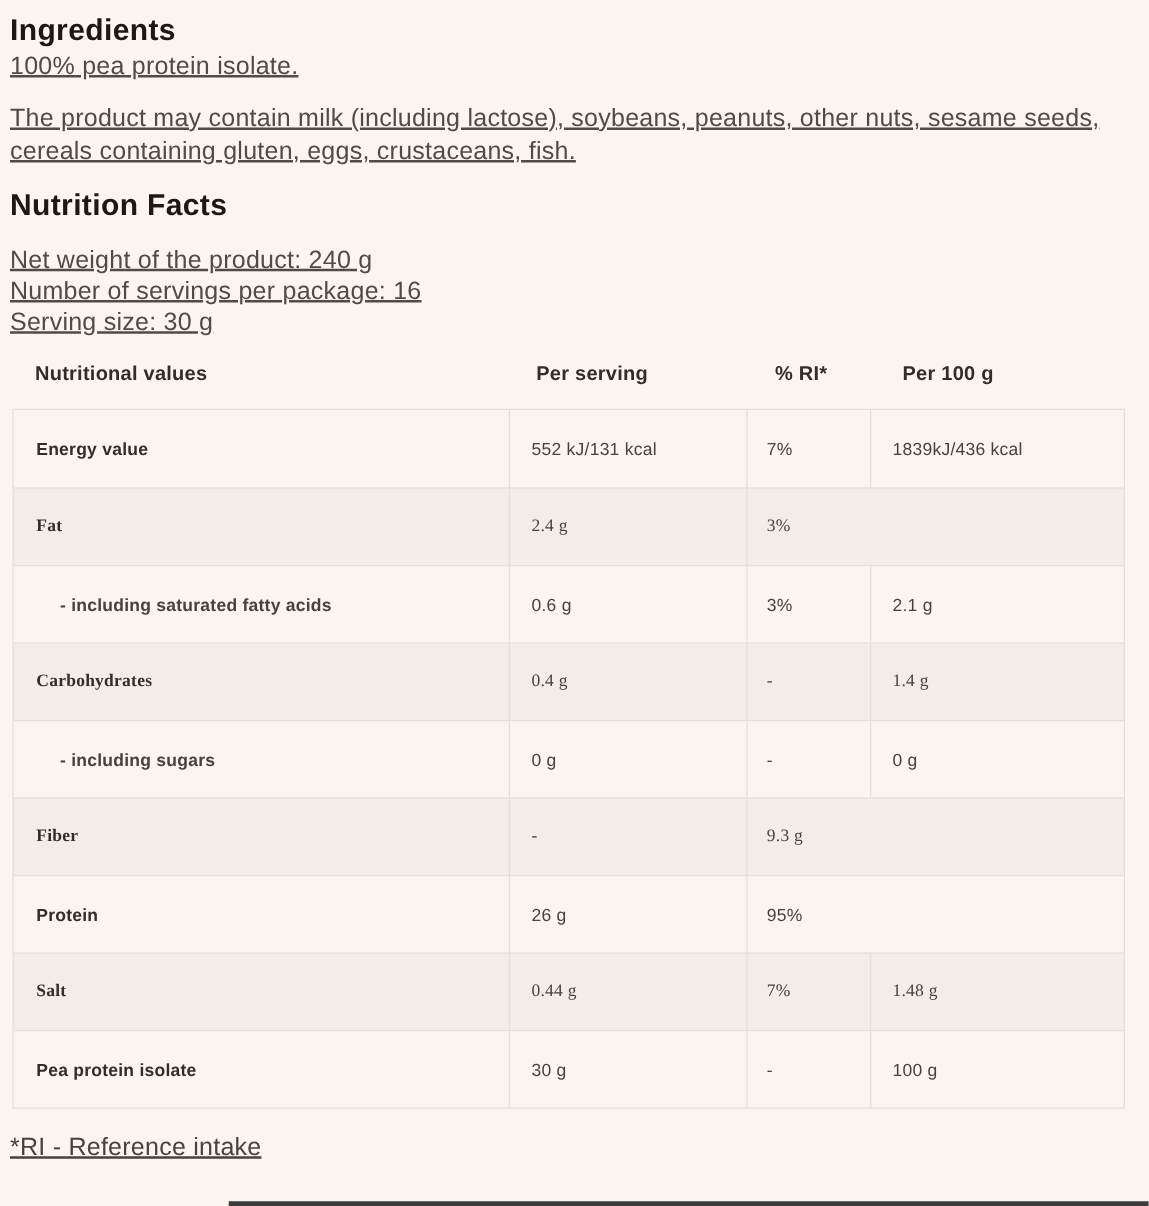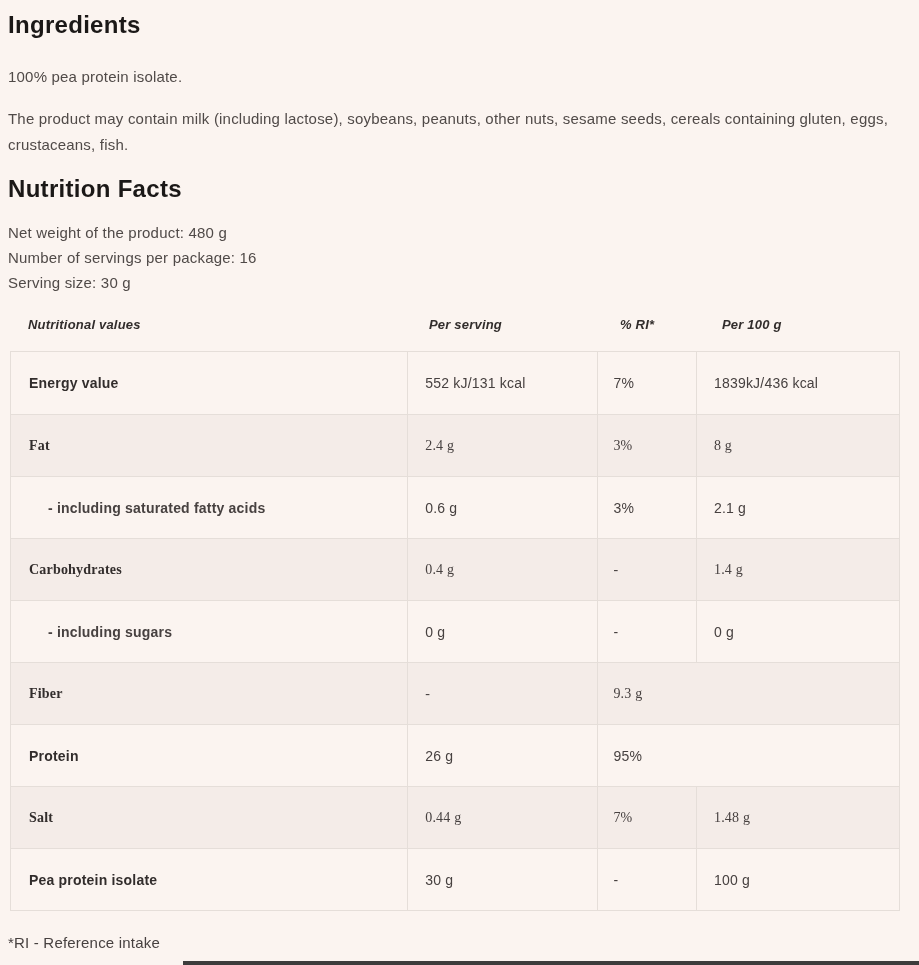--- a/index.html
+++ b/index.html
@@ -24,44 +24,43 @@
   }
   .wrap{padding:10px 8px 0;}
   h2{
     margin:0;
     font-size:24px;
     line-height:30px;
     font-weight:700;
     color:var(--heading);
     letter-spacing:.3px;
   }
-  .h-ing{margin-bottom:24px;}
+  .h-ing{}
   .h-nut{margin-bottom:16px;}
-  p{margin:0;font-size:15px;letter-spacing:.2px;}
+  p{margin:0;font-size:20px;letter-spacing:.2px;text-decoration:underline;}
   .lead{line-height:26px;margin-bottom:16px;}
   .allergens{line-height:26px;margin-bottom:16px;max-width:905px;}
   .meta-block{margin-bottom:16px;}
   .meta{line-height:25px;}
   
   .nv-header,.nv-row{
     display:grid;
     grid-template-columns:402fr 193fr 100fr 206fr;
   }
   .nv-header{
     height:26px;
     margin:0 0 14px 2px;
     align-items:center;
     width:901px;
   }
   .nv-header .nv-cell{
     font-weight:700;
     color:var(--label);
-    font-size:13px;
+    font-size:16px;
     letter-spacing:.2px;
-    font-style:italic;
   }
   .nv-table{
     width:890px;
     margin-left:2px;
     border:1px solid var(--border);
   }
   .nv-row{min-height:62px;}
   .nv-row + .nv-row{border-top:1px solid var(--border);}
   .nv-row.shaded{background:var(--shade);font-family:Liberation Serif, serif;}
   .nv-cell{
@@ -103,21 +102,21 @@
 
   <h2 class="h-ing">Ingredients</h2>
 
   <p class="lead">100% pea protein isolate.</p>
 
   <p class="allergens">The product may contain milk (including lactose), soybeans, peanuts, other nuts, sesame seeds, cereals containing gluten, eggs, crustaceans, fish.</p>
 
   <h2 class="h-nut">Nutrition Facts</h2>
 
   <div class="meta-block">
-    <p class="meta">Net weight of the product: 480 g</p>
+    <p class="meta">Net weight of the product: 240 g</p>
     <p class="meta">Number of servings per package: 16</p>
     <p class="meta">Serving size: 30 g</p>
   </div>
 
   <div class="nv-header">
     <div class="nv-cell">Nutritional values</div>
     <div class="nv-cell">Per serving</div>
     <div class="nv-cell">% RI*</div>
     <div class="nv-cell">Per 100 g</div>
   </div>
@@ -126,21 +125,20 @@
       <div class="nv-row">
         <div class="nv-cell">Energy value</div>
         <div class="nv-cell">552 kJ/131 kcal</div>
         <div class="nv-cell">7%</div>
         <div class="nv-cell">1839kJ/436 kcal</div>
       </div>
       <div class="nv-row shaded">
         <div class="nv-cell">Fat</div>
         <div class="nv-cell">2.4 g</div>
         <div class="nv-cell">3%</div>
-        <div class="nv-cell">8 g</div>
       </div>
       <div class="nv-row indent">
         <div class="nv-cell">- including saturated fatty acids</div>
         <div class="nv-cell">0.6 g</div>
         <div class="nv-cell">3%</div>
         <div class="nv-cell">2.1 g</div>
       </div>
       <div class="nv-row shaded">
         <div class="nv-cell">Carbohydrates</div>
         <div class="nv-cell">0.4 g</div>

